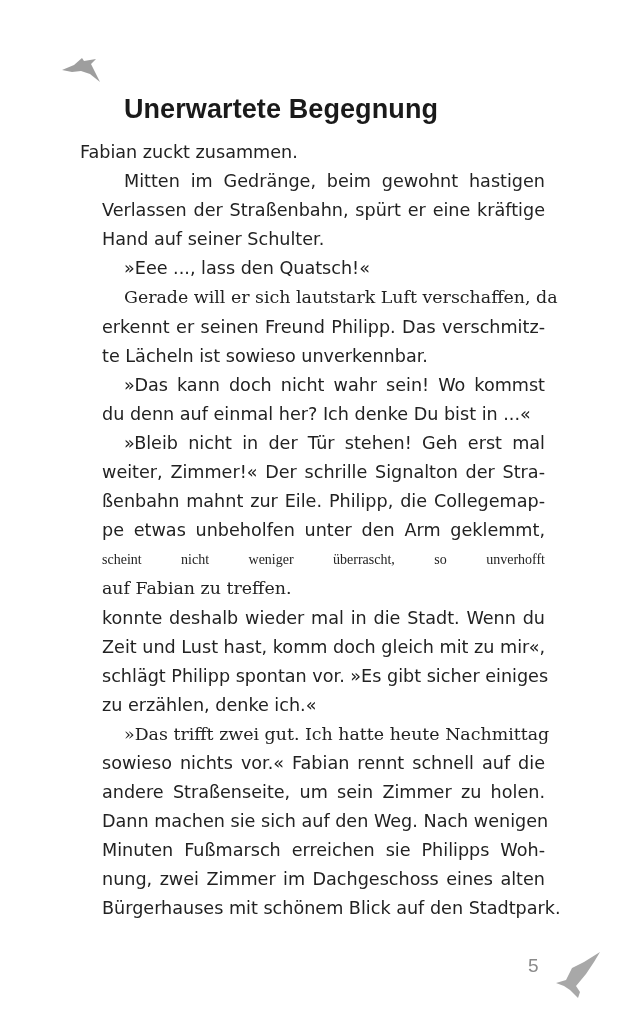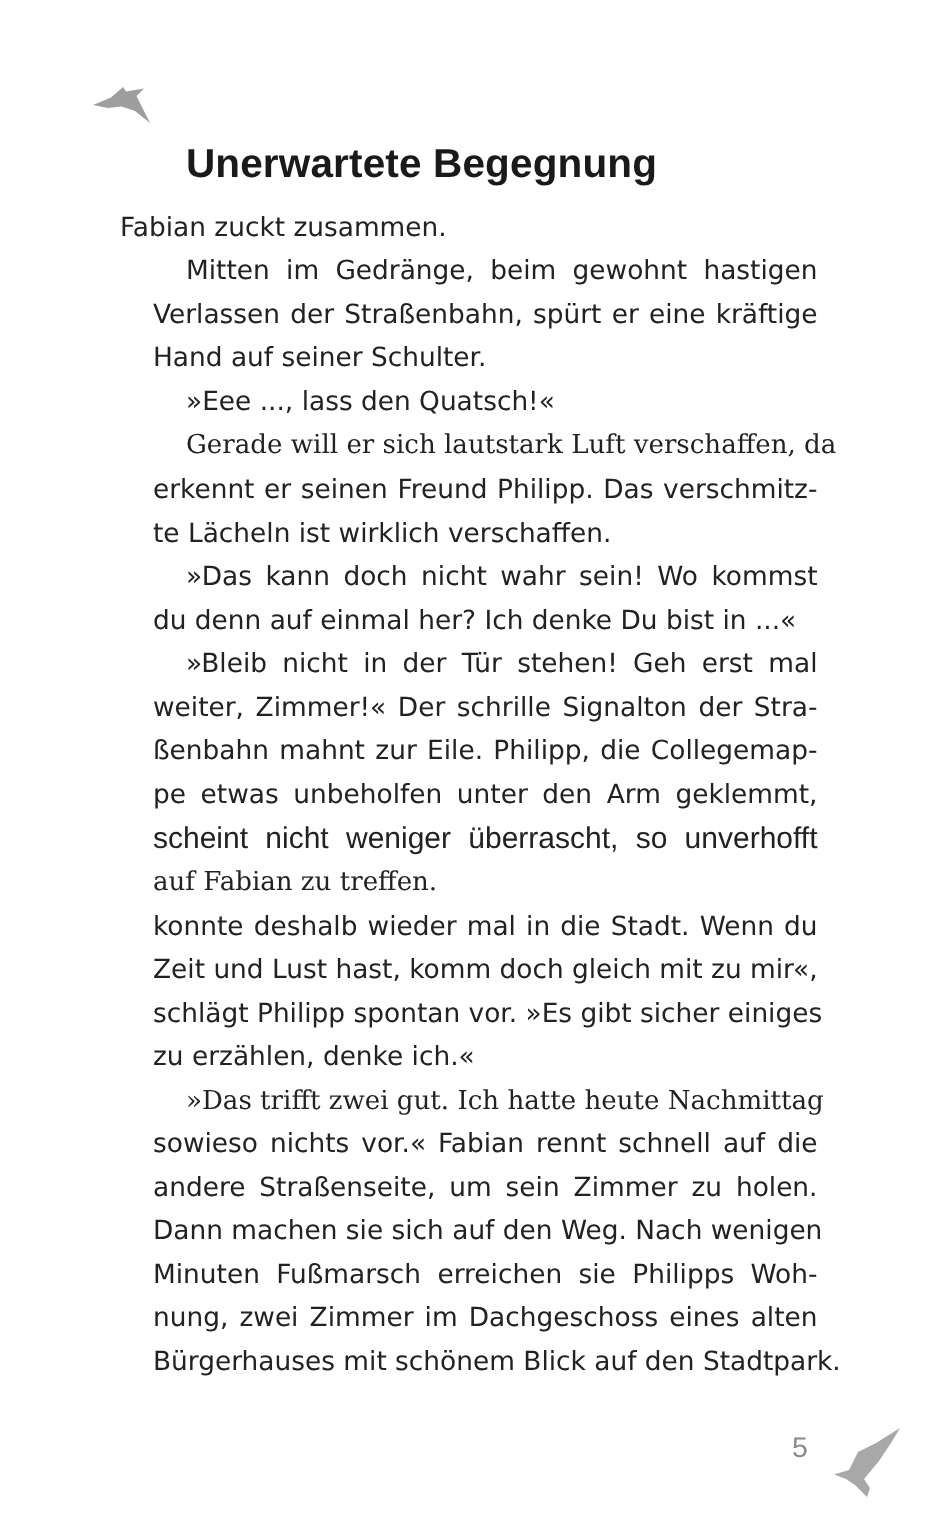--- a/index.html
+++ b/index.html
@@ -46,32 +46,32 @@
     <span class="line indent">Mitten im Gedränge, beim gewohnt hastigen</span>
     <span class="line">Verlassen der Straßenbahn, spürt er eine kräftige</span>
     <span class="line last">Hand auf seiner Schulter.</span>
   </p>
   <p class="para">
     <span class="line last indent">»Eee ..., lass den Quatsch!«</span>
   </p>
   <p class="para">
     <span class="line indent" style="font-family:'DejaVu Serif',serif;font-size:17.4px">Gerade will er sich lautstark Luft verschaffen, da</span>
     <span class="line">erkennt er seinen Freund Philipp. Das verschmitz-</span>
-    <span class="line last">te Lächeln ist wirklich verschaffen.</span>
+    <span class="line last">te Lächeln ist sowieso unverkennbar.</span>
   </p>
   <p class="para">
     <span class="line indent">»Das kann doch nicht wahr sein! Wo kommst</span>
     <span class="line last">du denn auf einmal her? Ich denke Du bist in ...«</span>
   </p>
   <p class="para">
     <span class="line indent">»Bleib nicht in der Tür stehen! Geh erst mal</span>
     <span class="line">weiter, Zimmer!« Der schrille Signalton der Stra-</span>
     <span class="line">ßenbahn mahnt zur Eile. Philipp, die Collegemap-</span>
     <span class="line">pe etwas unbeholfen unter den Arm geklemmt,</span>
-    <span class="line" style="font-family:Liberation Sans, sans-serif;font-size:20px">scheint nicht weniger überrascht, so unverhofft</span>
+    <span class="line" style="font-family:Liberation Serif, serif;font-size:14px">scheint nicht weniger überrascht, so unverhofft</span>
     <span class="line last" style="font-family:'DejaVu Serif',serif;font-size:17.4px">auf Fabian zu treffen.</span>
   </p>
   <p class="para">
     <span class="line">konnte deshalb wieder mal in die Stadt. Wenn du</span>
     <span class="line">Zeit und Lust hast, komm doch gleich mit zu mir«,</span>
     <span class="line">schlägt Philipp spontan vor. »Es gibt sicher einiges</span>
     <span class="line last">zu erzählen, denke ich.«</span>
   </p>
   <p class="para">
     <span class="line indent" style="font-family:'DejaVu Serif',serif;font-size:17.4px">»Das trifft zwei gut. Ich hatte heute Nachmittag</span>

